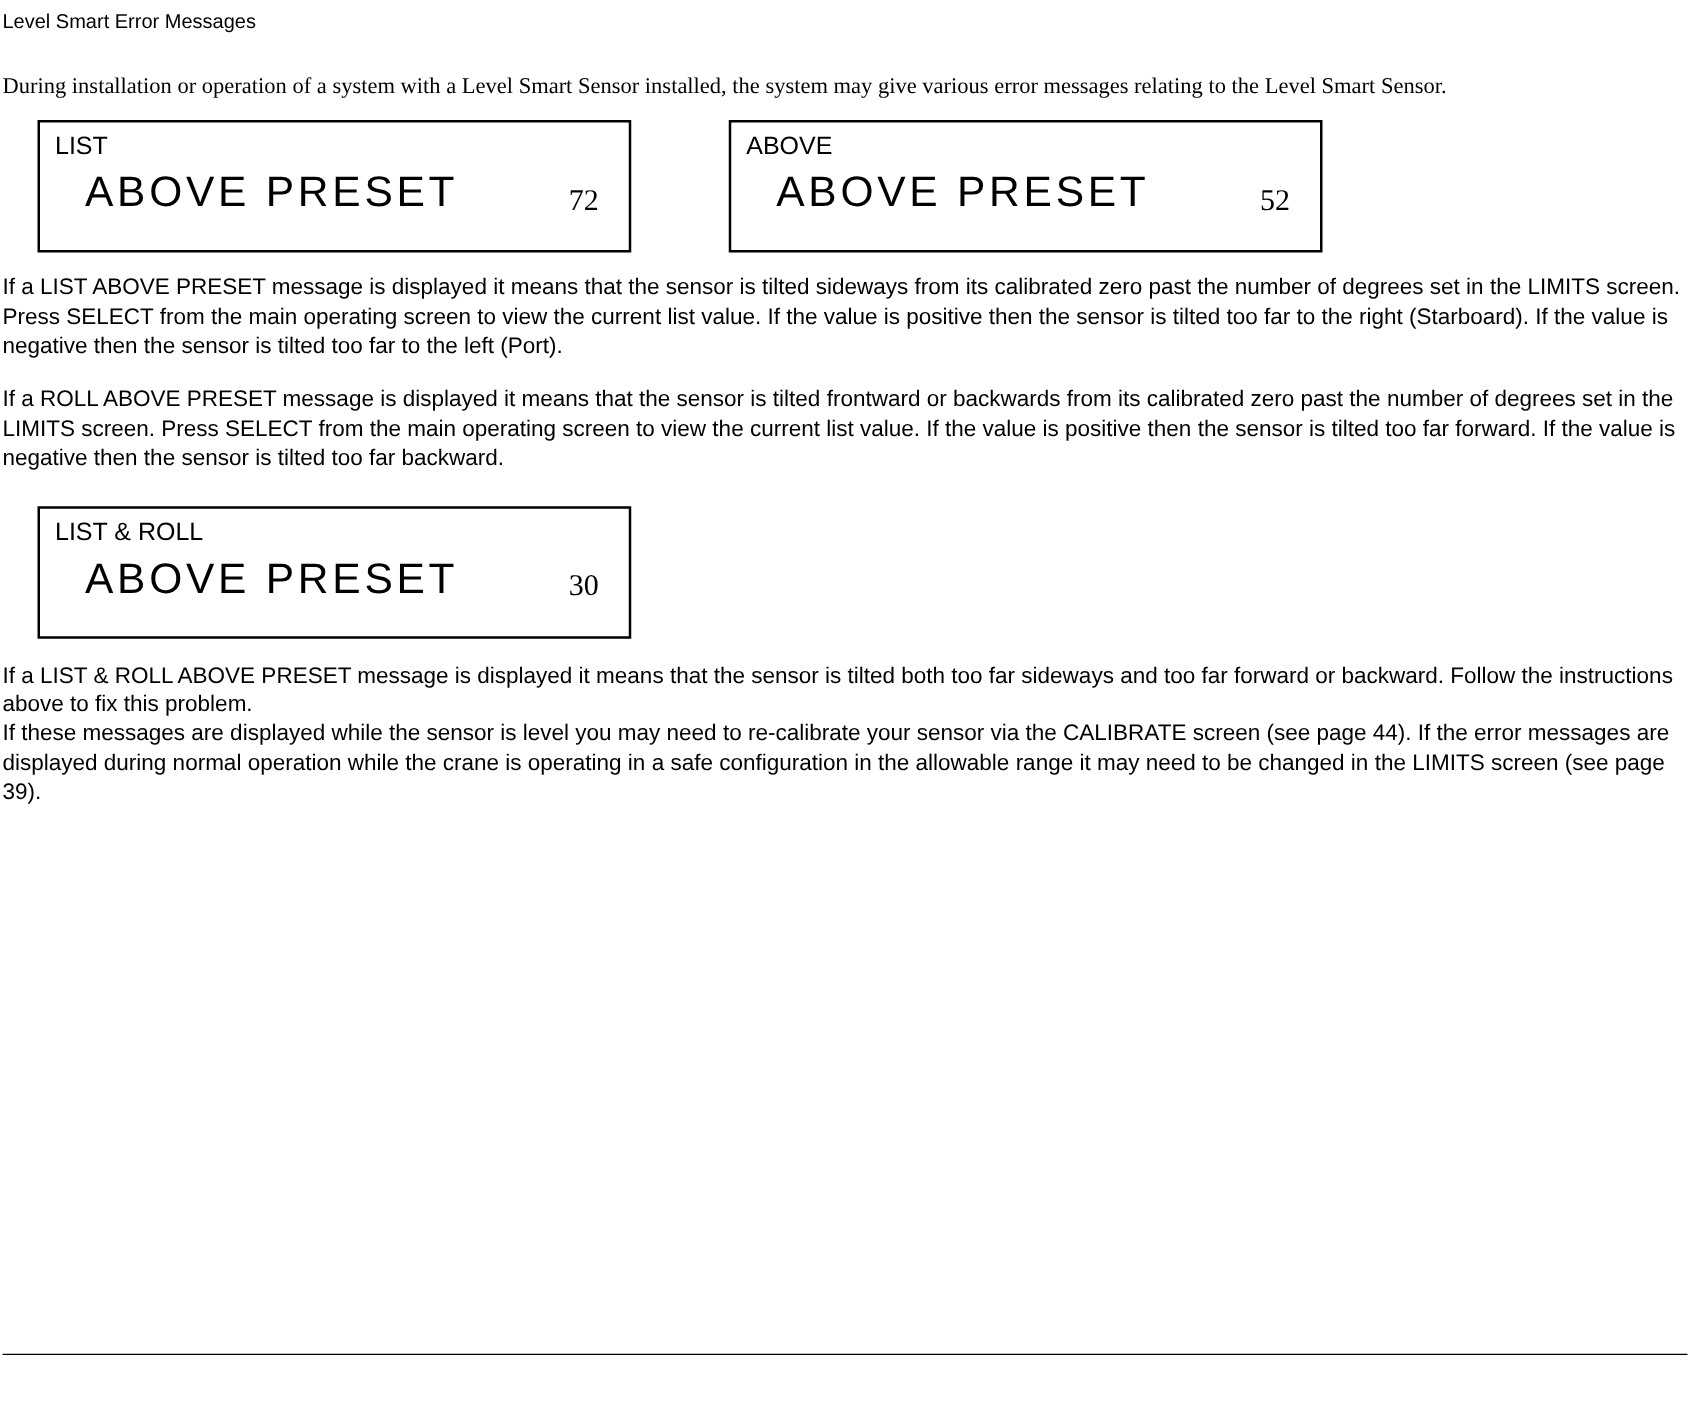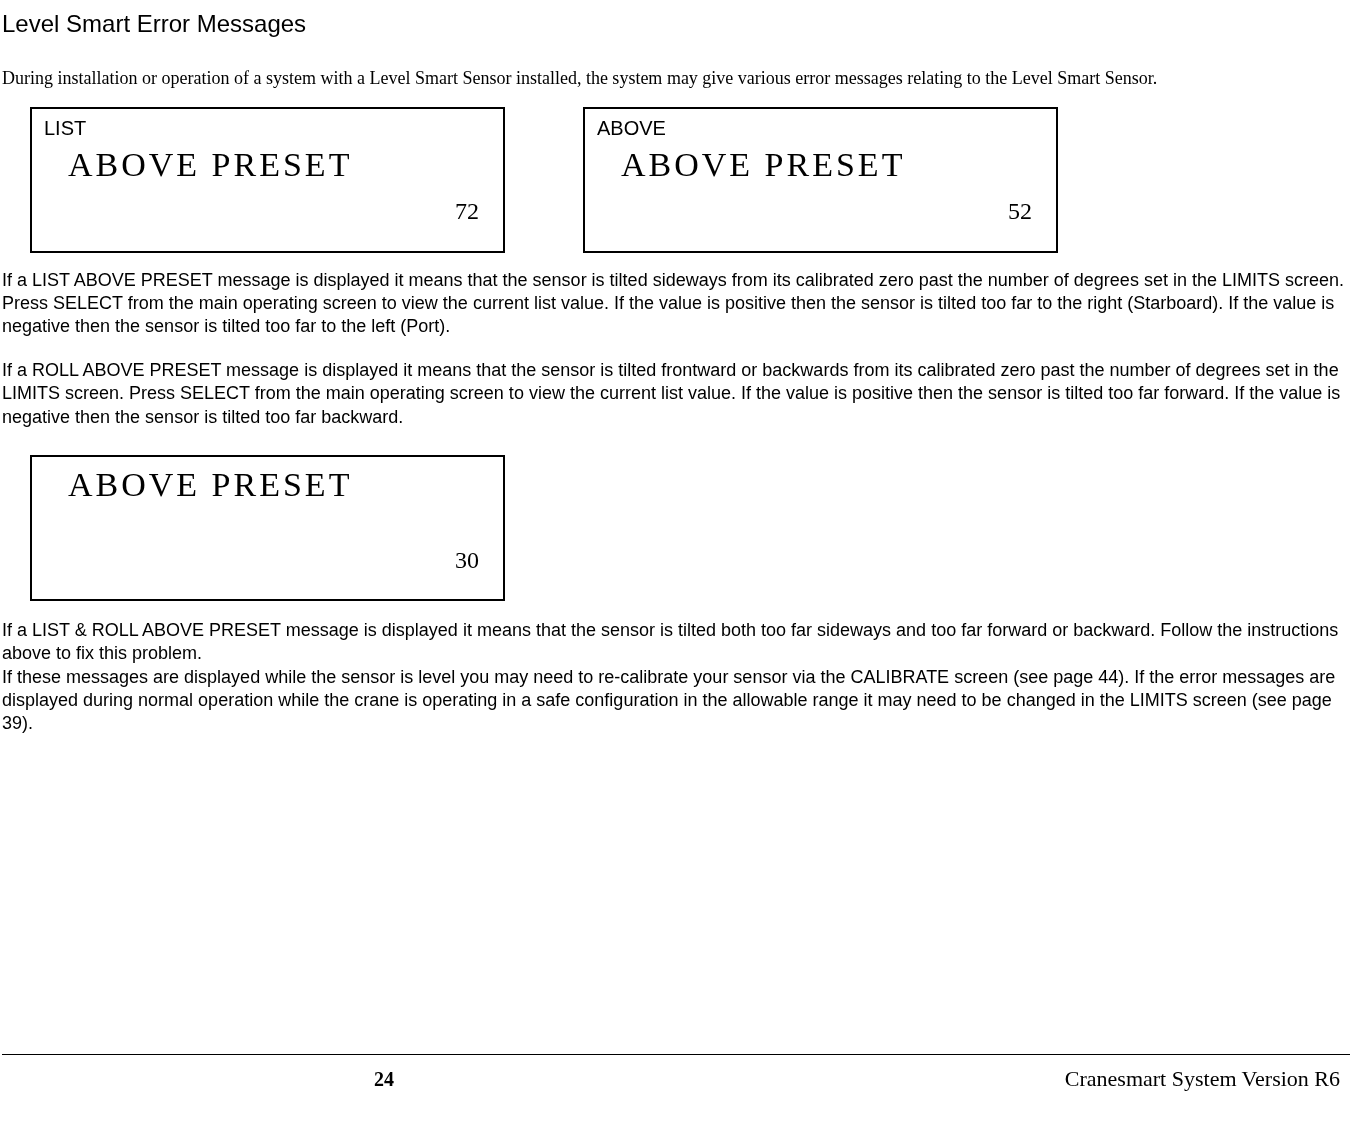--- a/index.html
+++ b/index.html
@@ -8,50 +8,50 @@
       font-size: 18px;
       line-height: 1.3;
       color: #000;
       background: #fff;
       width: 1352px;
       height: 1122px;
       padding: 8px 2px 0 2px;
       position: relative;
     }
     .title {
-      font-size: 24px;
+      font-size: 16px;
       font-weight: normal;
       margin-bottom: 28px;
     }
     .intro {
       margin-bottom: 16px;
       font-family: Liberation Serif, serif;
     }
     .panels-row {
       display: flex;
       gap: 78px;
       padding-left: 28px;
       margin-bottom: 16px;
     }
     .panel {
       width: 475px;
-      height: 146px;
+      height: 106px;
       border: 2.5px solid #000;
       padding: 6px 12px 6px 12px;
       position: relative;
       display: flex;
       flex-direction: column;
     }
     .panel-header {
       font-size: 20px;
       font-family: Arial, sans-serif;
       margin-bottom: 2px;
     }
     .panel-main {
-      font-family: Liberation Serif, serif;
+      font-family: Liberation Sans, sans-serif;
       font-size: 34px;
       letter-spacing: 3px;
       padding-left: 24px;
       margin-top: 0px;
     }
     .panel-num {
       position: absolute;
       bottom: 23px;
       right: 24px;
       font-size: 24px;
@@ -111,27 +111,24 @@
     <div class="panel-main">ABOVE PRESET</div>
     <div class="panel-num">52</div>
   </div>
 </div>
 
 <div class="para">If a LIST ABOVE PRESET message is displayed it means that the sensor is tilted sideways from its calibrated zero past the number of degrees set in the LIMITS screen.  Press SELECT from the main operating screen to view the current list value.  If the value is positive then the sensor is tilted too far to the right (Starboard).  If the value is negative then the sensor is tilted too far to the left (Port).</div>
 <div class="para">If a ROLL ABOVE PRESET message is displayed it means that the sensor is tilted frontward or backwards from its calibrated zero past the number of degrees set in the LIMITS screen. Press SELECT from the main operating screen to view the current list value.  If the value is positive then the sensor is tilted too far forward.  If the value is negative then the sensor is tilted too far backward.</div>
 
 <div class="panel-solo">
   <div class="panel">
+    <div class="panel-header">LIST &amp; ROLL</div>
     <div class="panel-main">ABOVE PRESET</div>
     <div class="panel-num">30</div>
   </div>
 </div>
 
 <div>If a LIST &amp; ROLL ABOVE PRESET message is displayed it means that the sensor is tilted both too far sideways and too far forward or backward.  Follow the instructions above to fix this problem.</div>
 <div>If these messages are displayed while the sensor is level you may need to re-calibrate your sensor via the CALIBRATE screen (see page 44).  If the error messages are displayed during normal operation while the crane is operating in a safe configuration in the allowable range it may need to be changed in the LIMITS screen (see page 39).</div>
 
 <div class="footer">
   <hr class="footer-rule">
-  <div class="footer-inner">
-    <span class="page-num">24</span>
-    <span class="doc-version">Cranesmart System Version R6</span>
-  </div>
 </div>
 
 </body></html>

